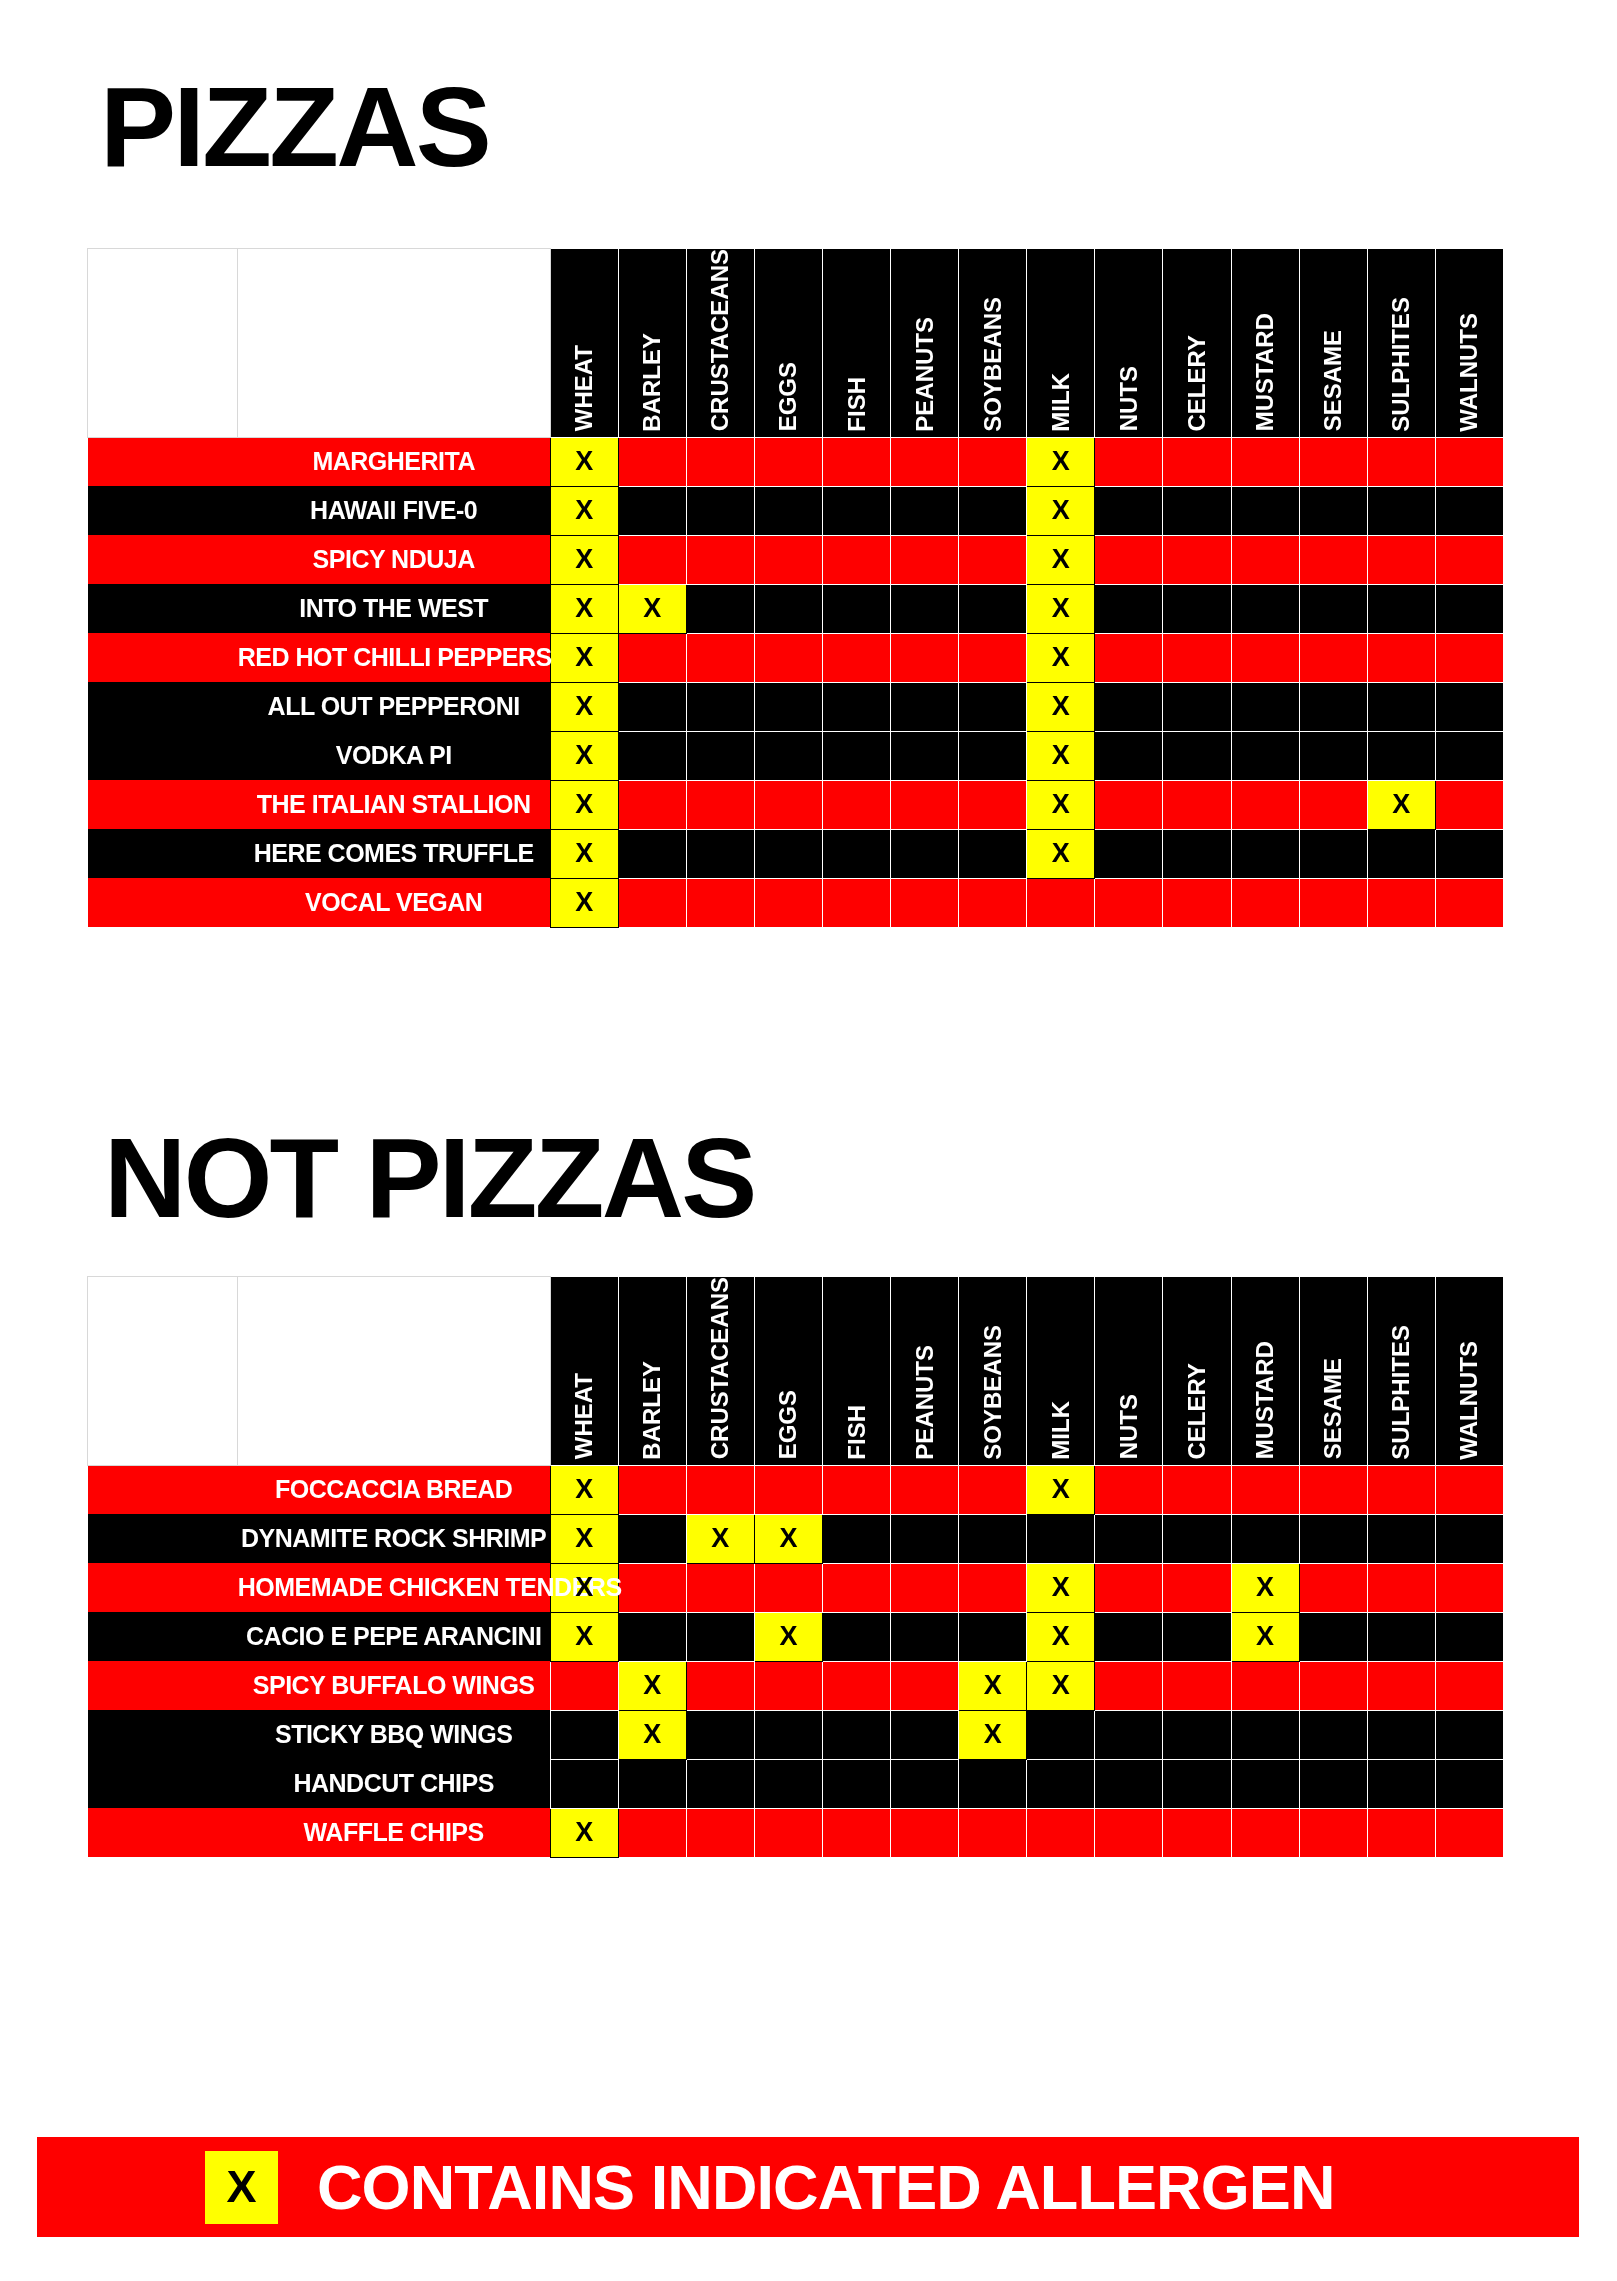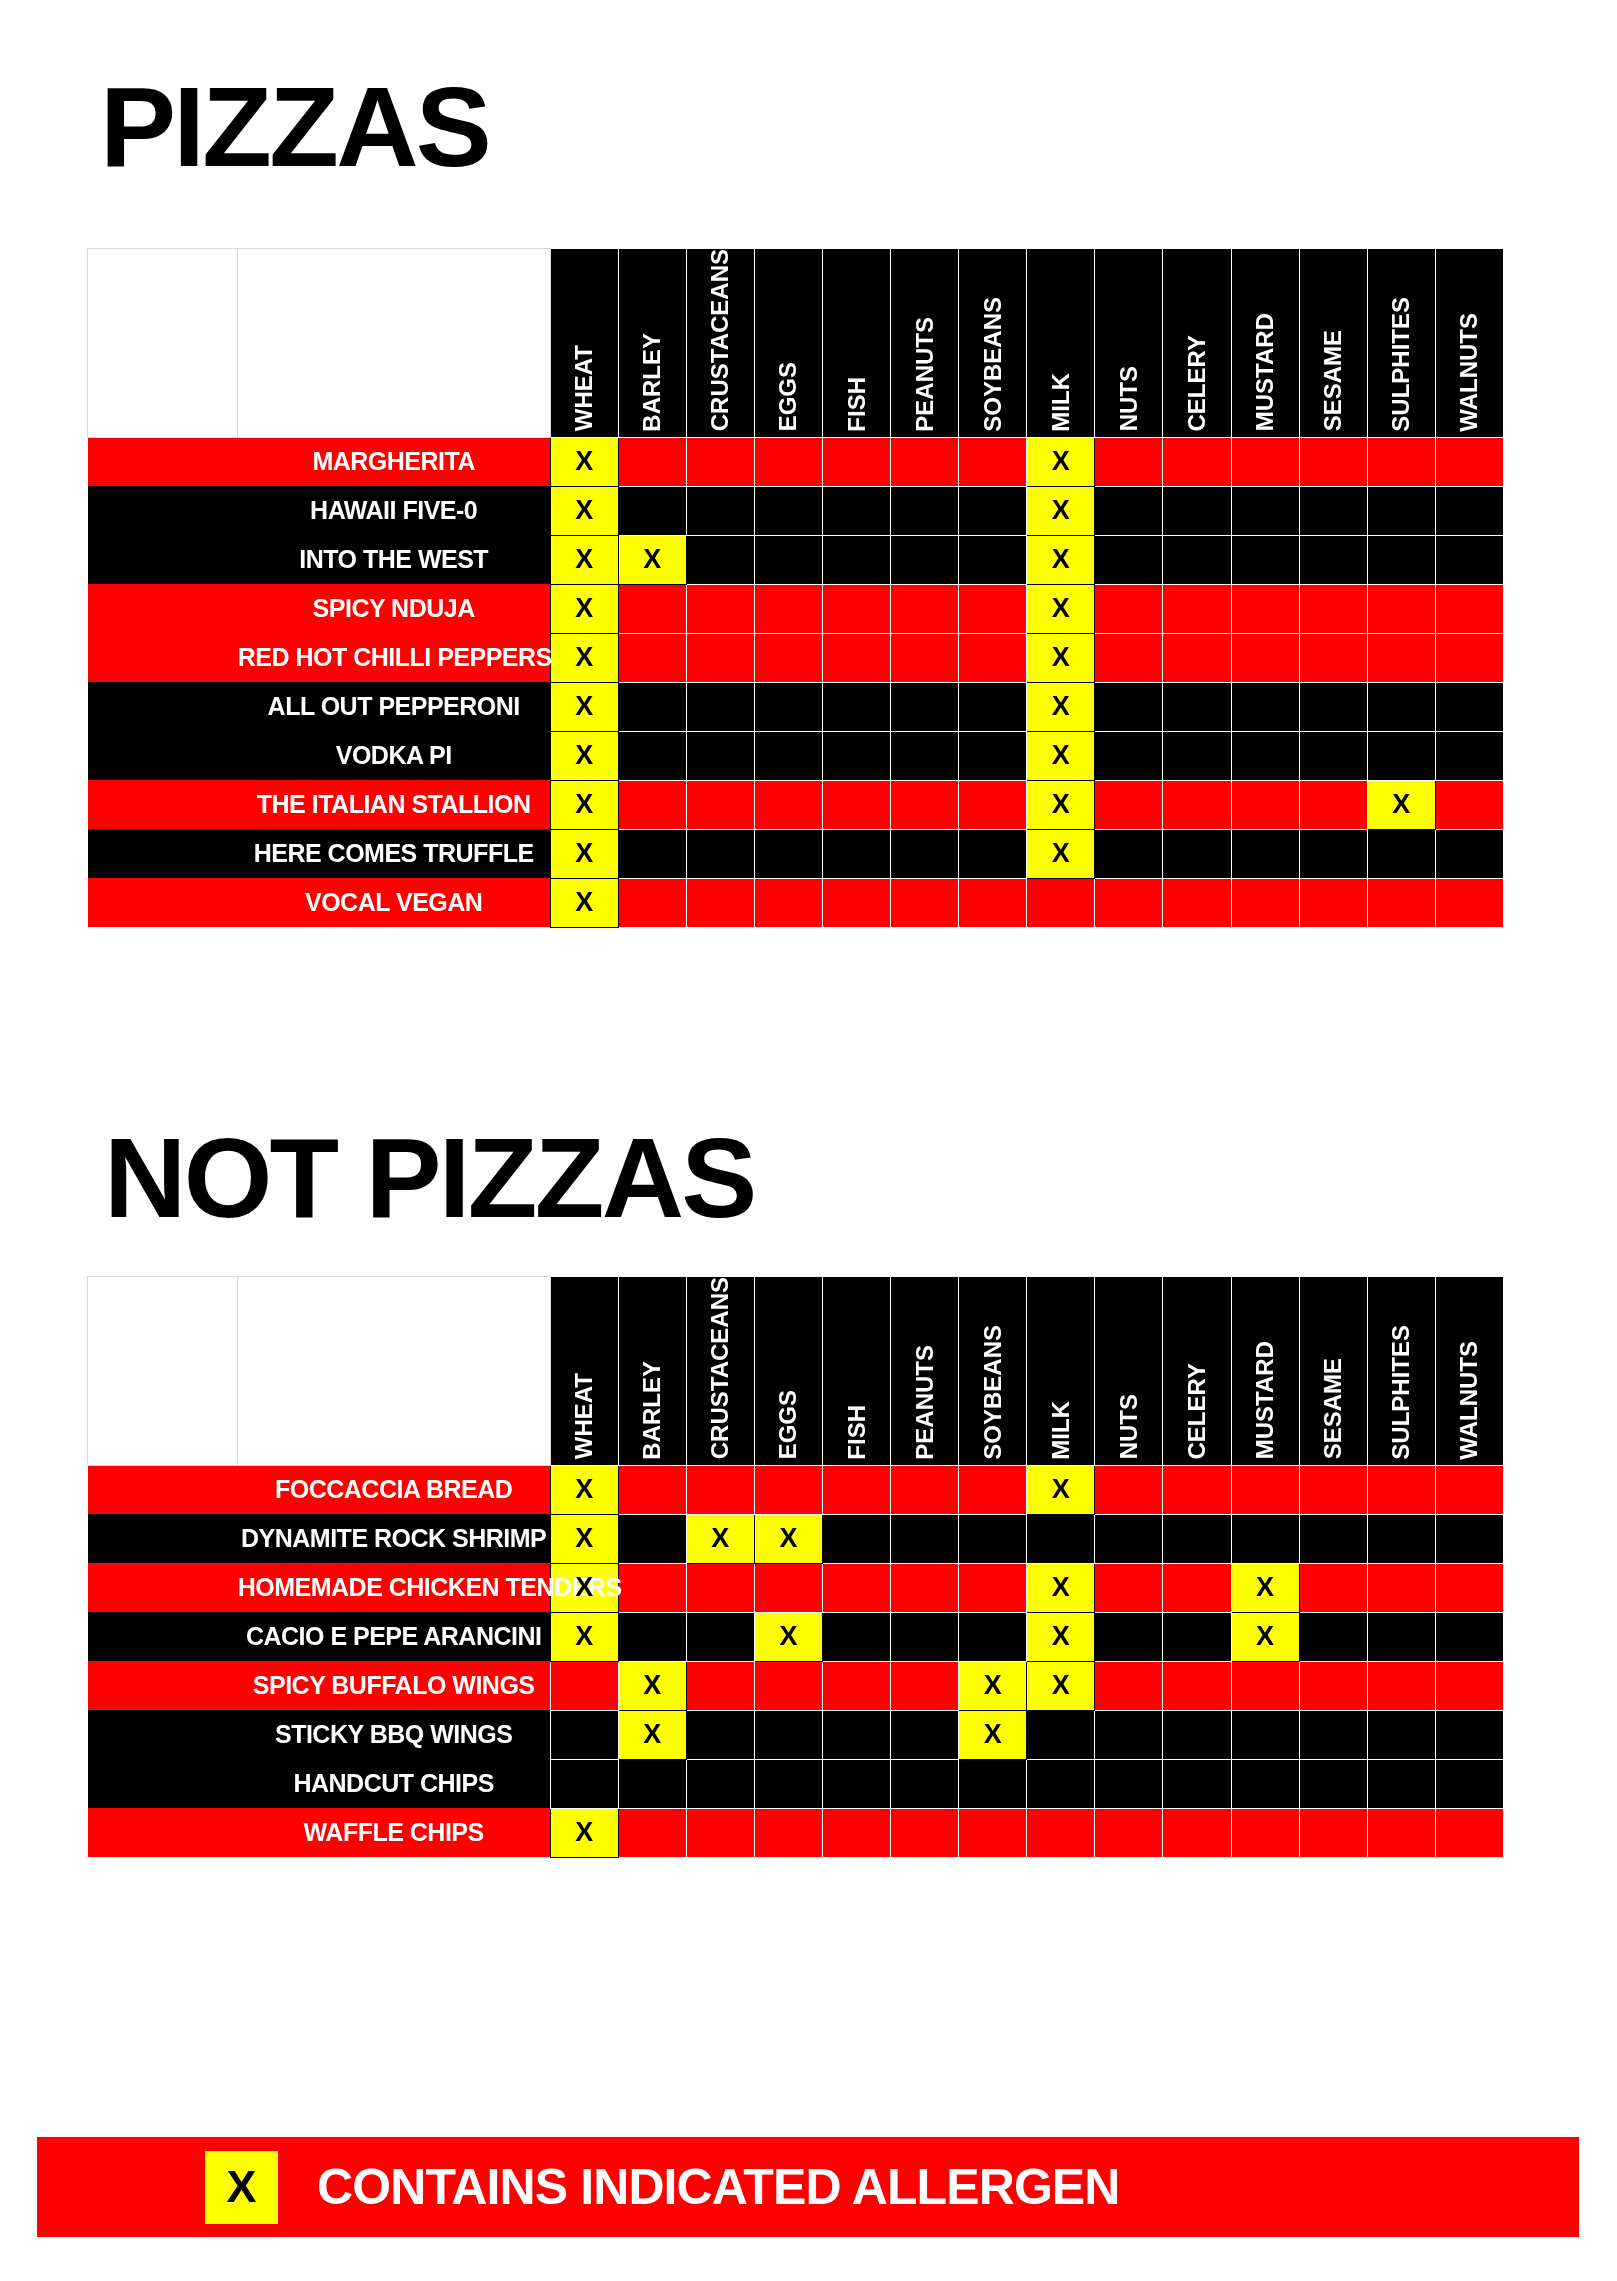--- a/index.html
+++ b/index.html
@@ -95,21 +95,21 @@
     display:flex;align-items:center;
   }
   #legend-swatch{
     width:73px;height:73px;background:#ffff00;
     margin-left:168px;
     display:flex;align-items:center;justify-content:center;
     color:#000;font-weight:bold;font-size:45px;
     font-family:"Liberation Sans","DejaVu Sans",sans-serif;
   }
   #legend-text{
-    color:#ffffff;font-weight:bold;font-size:50px;
+    color:#ffffff;font-weight:bold;font-size:63px;
     margin-left:39px;letter-spacing:-0.9px;white-space:nowrap;
     font-family:"Liberation Sans","DejaVu Sans",sans-serif;
   }
 </style>
 </head>
 <body>
 
 <div class="page">
 
   <h1 class="section-title" id="pizzas-title">PIZZAS</h1>
@@ -211,43 +211,43 @@
           <td class="cell"></td>
           <td class="cell"></td>
           <td class="cell on">X</td>
           <td class="cell"></td>
           <td class="cell"></td>
           <td class="cell"></td>
           <td class="cell"></td>
           <td class="cell"></td>
           <td class="cell"></td>
         </tr>
+        <tr class="item-row red">
+          <td class="spacer"></td>
+          <td class="item-name">SPICY NDUJA</td>
+          <td class="cell on">X</td>
+          <td class="cell"></td>
+          <td class="cell"></td>
+          <td class="cell"></td>
+          <td class="cell"></td>
+          <td class="cell"></td>
+          <td class="cell"></td>
+          <td class="cell on">X</td>
+          <td class="cell"></td>
+          <td class="cell"></td>
+          <td class="cell"></td>
+          <td class="cell"></td>
+          <td class="cell"></td>
+          <td class="cell"></td>
+        </tr>
         <tr class="item-row black">
           <td class="spacer"></td>
           <td class="item-name">INTO THE WEST</td>
           <td class="cell on">X</td>
           <td class="cell on">X</td>
-          <td class="cell"></td>
-          <td class="cell"></td>
-          <td class="cell"></td>
-          <td class="cell"></td>
-          <td class="cell"></td>
-          <td class="cell on">X</td>
-          <td class="cell"></td>
-          <td class="cell"></td>
-          <td class="cell"></td>
-          <td class="cell"></td>
-          <td class="cell"></td>
-          <td class="cell"></td>
-        </tr>
-        <tr class="item-row red">
-          <td class="spacer"></td>
-          <td class="item-name">SPICY NDUJA</td>
-          <td class="cell on">X</td>
-          <td class="cell"></td>
           <td class="cell"></td>
           <td class="cell"></td>
           <td class="cell"></td>
           <td class="cell"></td>
           <td class="cell"></td>
           <td class="cell on">X</td>
           <td class="cell"></td>
           <td class="cell"></td>
           <td class="cell"></td>
           <td class="cell"></td>

